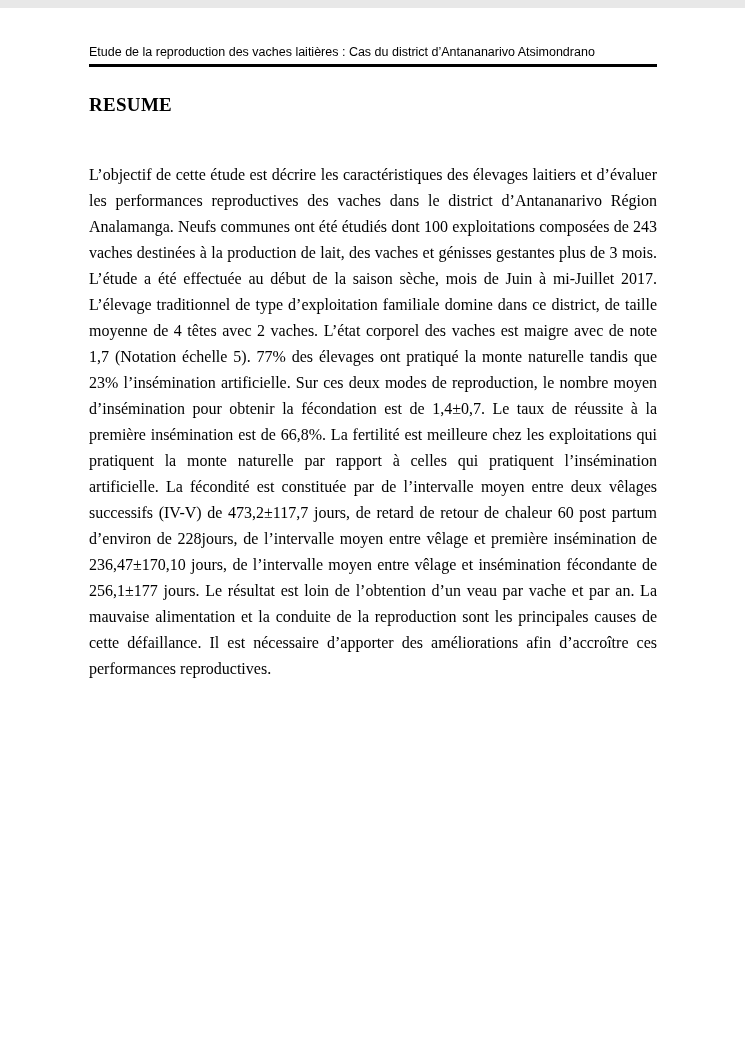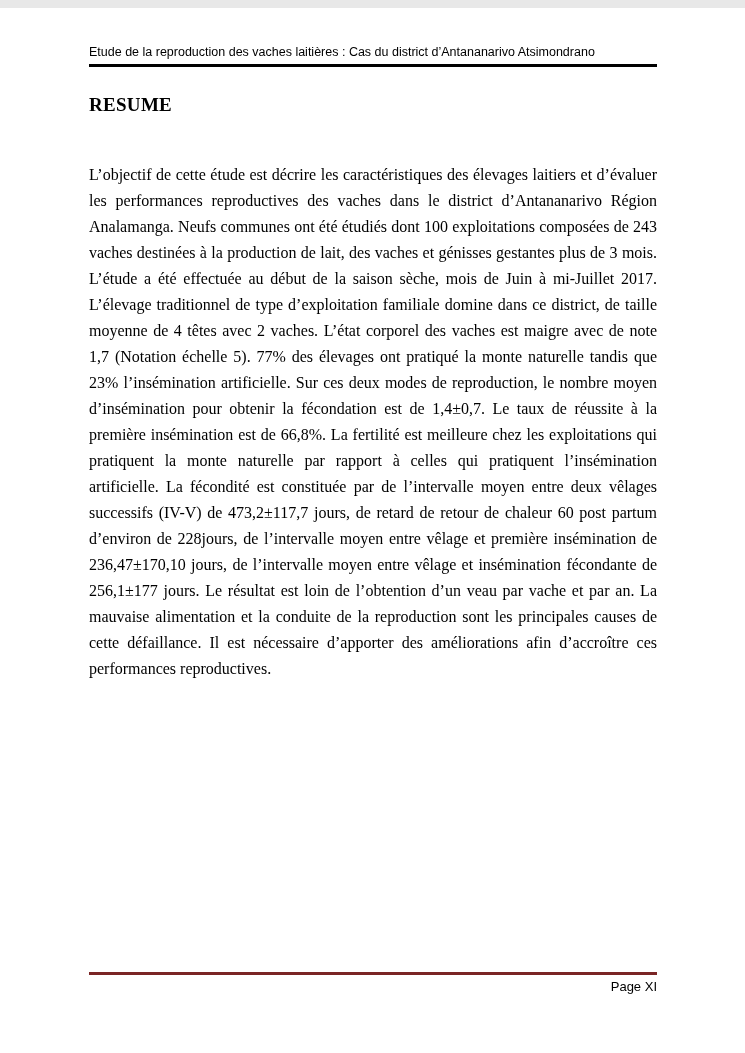--- a/index.html
+++ b/index.html
@@ -89,18 +89,14 @@
     <div class="header-rule"></div>
   </header>
 
   <main class="content">
     <h1 class="doc-title">RESUME</h1>
 
     <p class="abstract">L’objectif de cette étude est décrire les caractéristiques des élevages laitiers et d’évaluer les performances reproductives des vaches dans le district d’Antananarivo Région Analamanga. Neufs communes ont été étudiés dont 100 exploitations composées de 243 vaches destinées à la production de lait, des vaches et génisses gestantes plus de 3 mois. L’étude a été effectuée au début de la saison sèche, mois de Juin à mi-Juillet 2017. L’élevage traditionnel de type d’exploitation familiale domine dans ce district, de taille moyenne de 4 têtes avec 2 vaches. L’état corporel des vaches est maigre avec de note 1,7 (Notation échelle 5). 77% des élevages ont pratiqué la monte naturelle tandis que 23% l’insémination artificielle. Sur ces deux modes de reproduction, le nombre moyen d’insémination pour obtenir la fécondation est de 1,4±0,7. Le taux de réussite à la première insémination est de 66,8%. La fertilité est meilleure chez les exploitations qui pratiquent la monte naturelle par rapport à celles qui pratiquent l’insémination artificielle. La fécondité est constituée par de l’intervalle moyen entre deux vêlages successifs (IV-V) de 473,2±117,7 jours, de retard de retour de chaleur 60 post partum d’environ de 228jours, de l’intervalle moyen entre vêlage et première insémination de 236,47±170,10 jours, de l’intervalle moyen entre vêlage et insémination fécondante de 256,1±177 jours. Le résultat est loin de l’obtention d’un veau par vache et par an. La mauvaise alimentation et la conduite de la reproduction sont les principales causes de cette défaillance. Il est nécessaire d’apporter des améliorations afin d’accroître ces performances reproductives.</p>
 
   </main>
 
-  <footer class="footer">
-    <div class="footer-rule"></div>
-    <div class="page-number">Page XI</div>
-  </footer>
 
 </div>
 
 </body></html>

